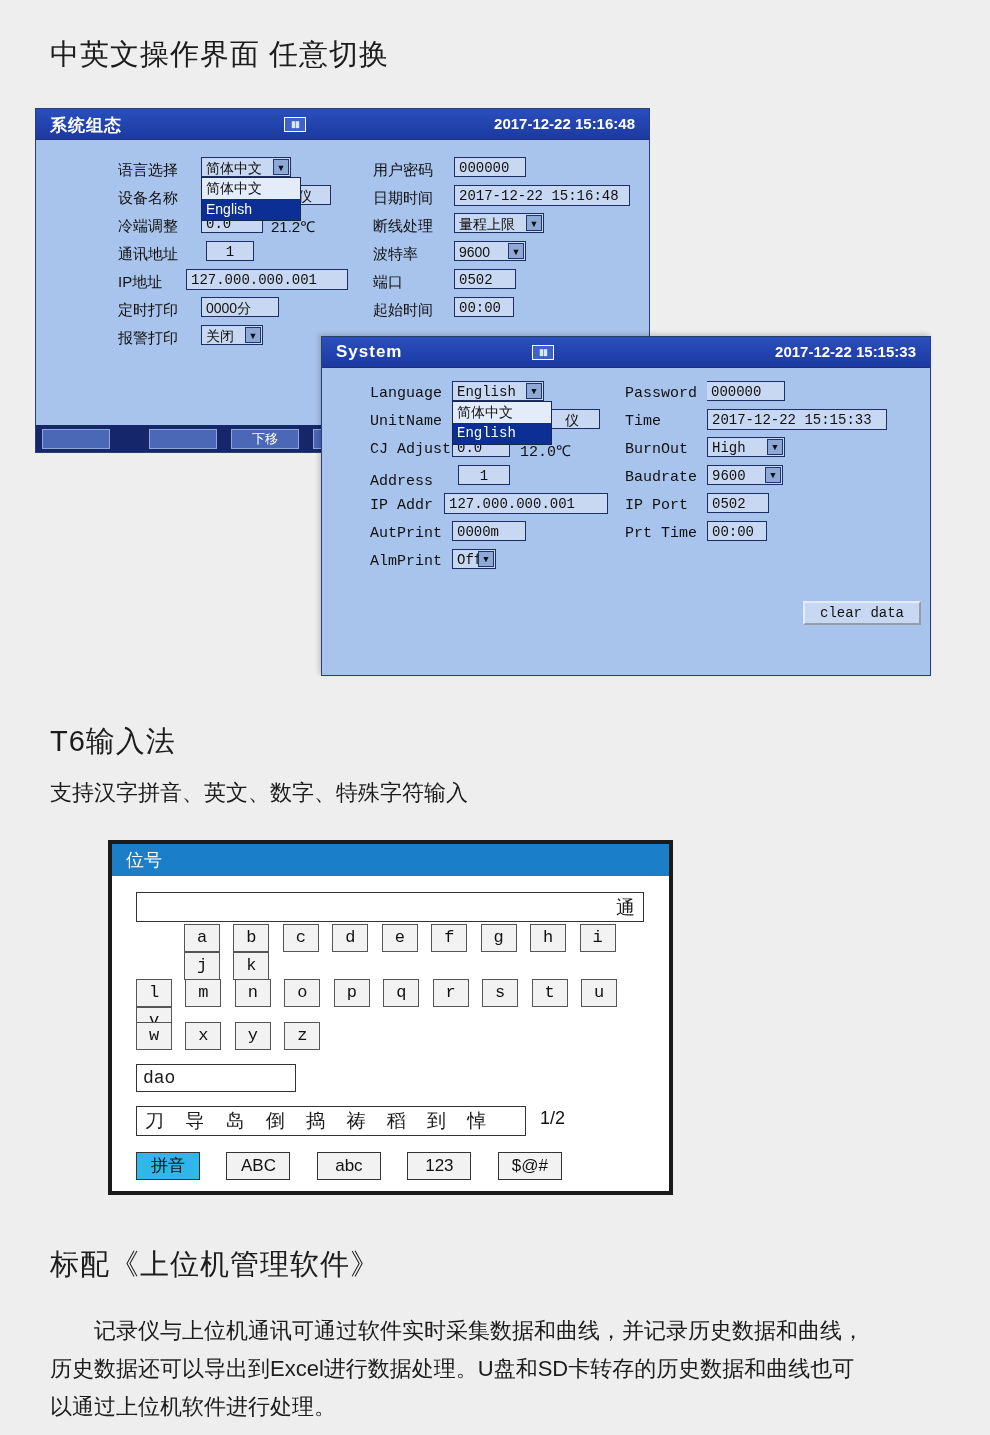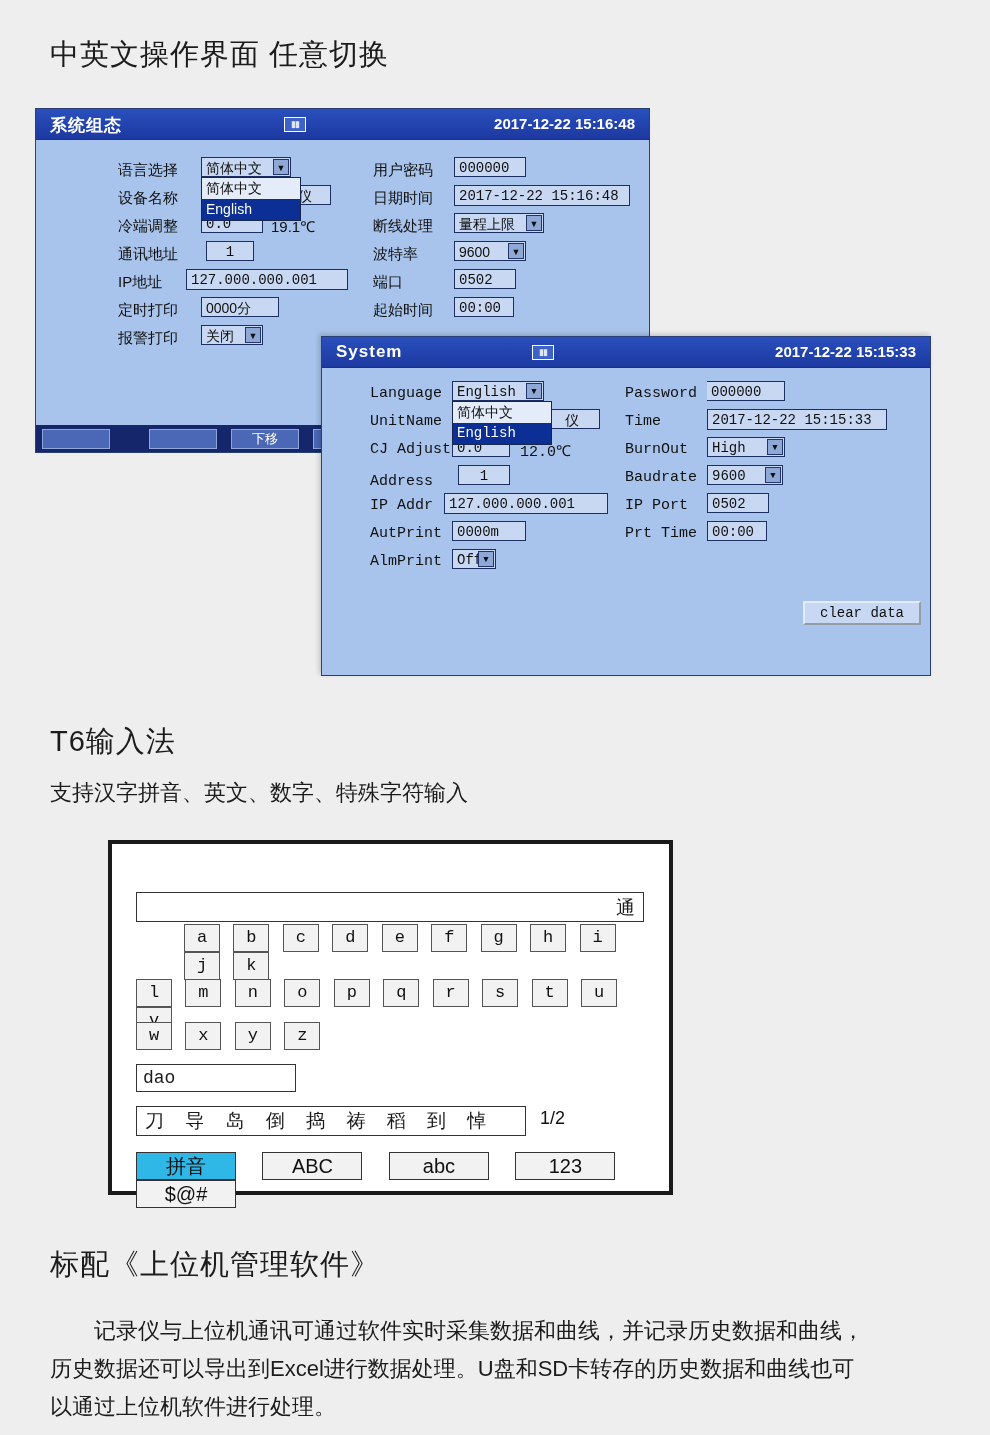--- a/index.html
+++ b/index.html
@@ -292,27 +292,27 @@
   .cand-page {
     position: absolute;
     left: 428px;
     top: 264px;
     font-size: 18px;
     color: #111;
   }
   .mode-row { position: absolute; left: 24px; top: 308px; }
   .mode {
     display: inline-block;
-    width: 100px;
+    width: 64px;
     height: 28px;
     margin-right: 22px;
     background: #f2f2f2;
     border: 1px solid #333;
     box-sizing: border-box;
-    font-size: 20px;
+    font-size: 17px;
     text-align: center;
     line-height: 26px;
     color: #111;
   }
   .mode.active { background: #2fb7e8; color: #111; }
 </style>
 </head>
 <body>
 
 <div class="section-title" id="h1-title">中英文操作界面 任意切换</div>
@@ -337,21 +337,21 @@
     <span class="arw">▼</span>
   </div>
   <div class="dropdown" style="left:165px; top:68px; width:100px;">
     <div class="opt">简体中文</div>
     <div class="opt sel">English</div>
   </div>
   <div class="box" style="left:165px; top:76px; width:130px; height:20px; z-index:1;">
     <span style="margin-left:92px;">仪</span>
   </div>
   <div class="box mono" style="left:165px; top:104px; width:62px; height:20px;">0.0</div>
-  <div class="fld" style="left:235px; top:107px;">19.1℃</div>
+  <div class="fld" style="left:235px; top:107px;">21.2℃</div>
   <div class="box mono" style="left:170px; top:132px; width:48px; height:20px; text-align:center;">1</div>
   <div class="box mono" style="left:150px; top:160px; width:162px; height:21px;">127.000.000.001</div>
   <div class="box" style="left:165px; top:188px; width:78px; height:20px;">0000分</div>
   <div class="combo" style="left:165px; top:216px; width:62px; height:20px;">
     <span>关闭</span>
     <span class="arw">▼</span>
   </div>
 
   <div class="lbl" style="left:337px; top:52px;">用户密码</div>
   <div class="lbl" style="left:337px; top:80px;">日期时间</div>
@@ -438,20 +438,21 @@
   <div class="box mono" style="left:385px; top:184px; width:60px; height:20px;">00:00</div>
 
   <div class="btn3d" style="left:481px; top:264px; width:118px; height:24px;">clear data</div>
 
 </div>
 
 <div class="section-title" id="h2-title">T6输入法</div>
 <div class="section-sub" id="h2-sub">支持汉字拼音、英文、数字、特殊字符输入</div>
 
 <div id="win-t6">
+  <div class="t6-title">位号</div>
 
   <div class="t6-input">通</div>
 
   <div class="keyrow" style="top:80px;padding-left:48px;">
     <span class="key">a</span>
     <span class="key">b</span>
     <span class="key">c</span>
     <span class="key">d</span>
     <span class="key">e</span>
     <span class="key">f</span>

